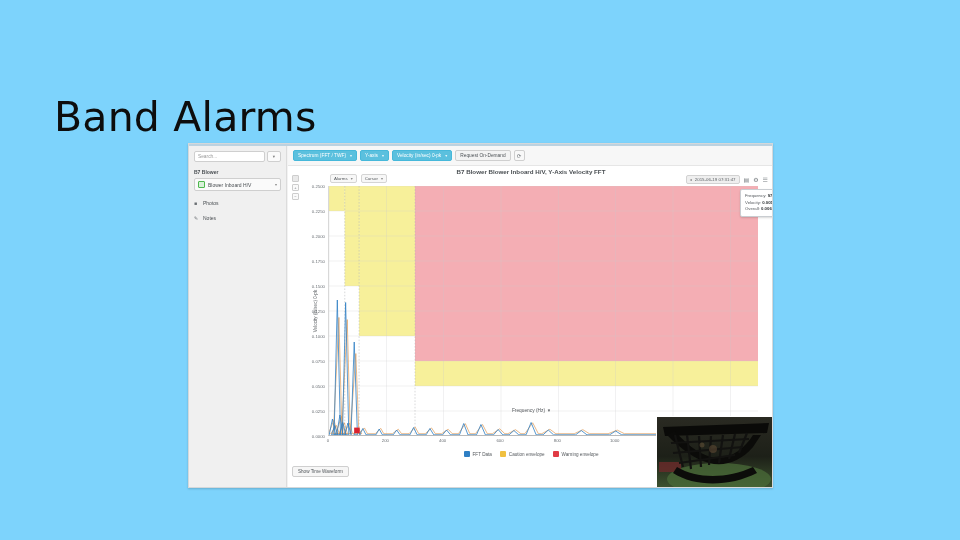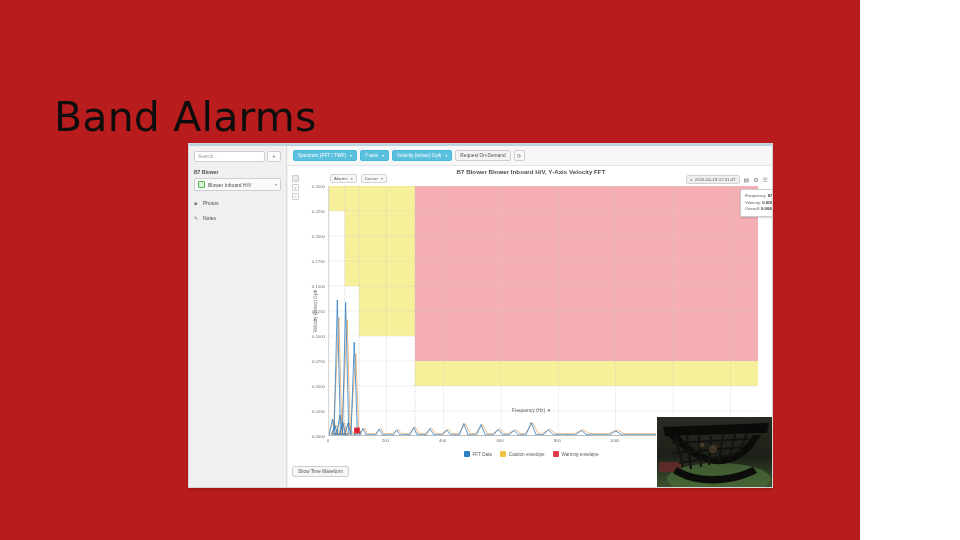--- a/index.html
+++ b/index.html
@@ -5,22 +5,22 @@
   * { box-sizing: border-box; }
   html, body {
     margin: 0; padding: 0;
     width: 960px; height: 540px;
     background: #ffffff;
     font-family: "Liberation Sans", sans-serif;
     overflow: hidden;
   }
   #slide {
     position: relative;
-    width: 860px; height: 540px;
-    background: #b91c1c;
+    width: 960px; height: 540px;
+    background: #7dd3fc;
   }
 
   
   #slide-title {
     position: absolute;
     left: 54px; top: 93px;
     font-size: 41px;
     font-weight: 400;
     color: #0d0d0d;
     letter-spacing: 0.2px;

